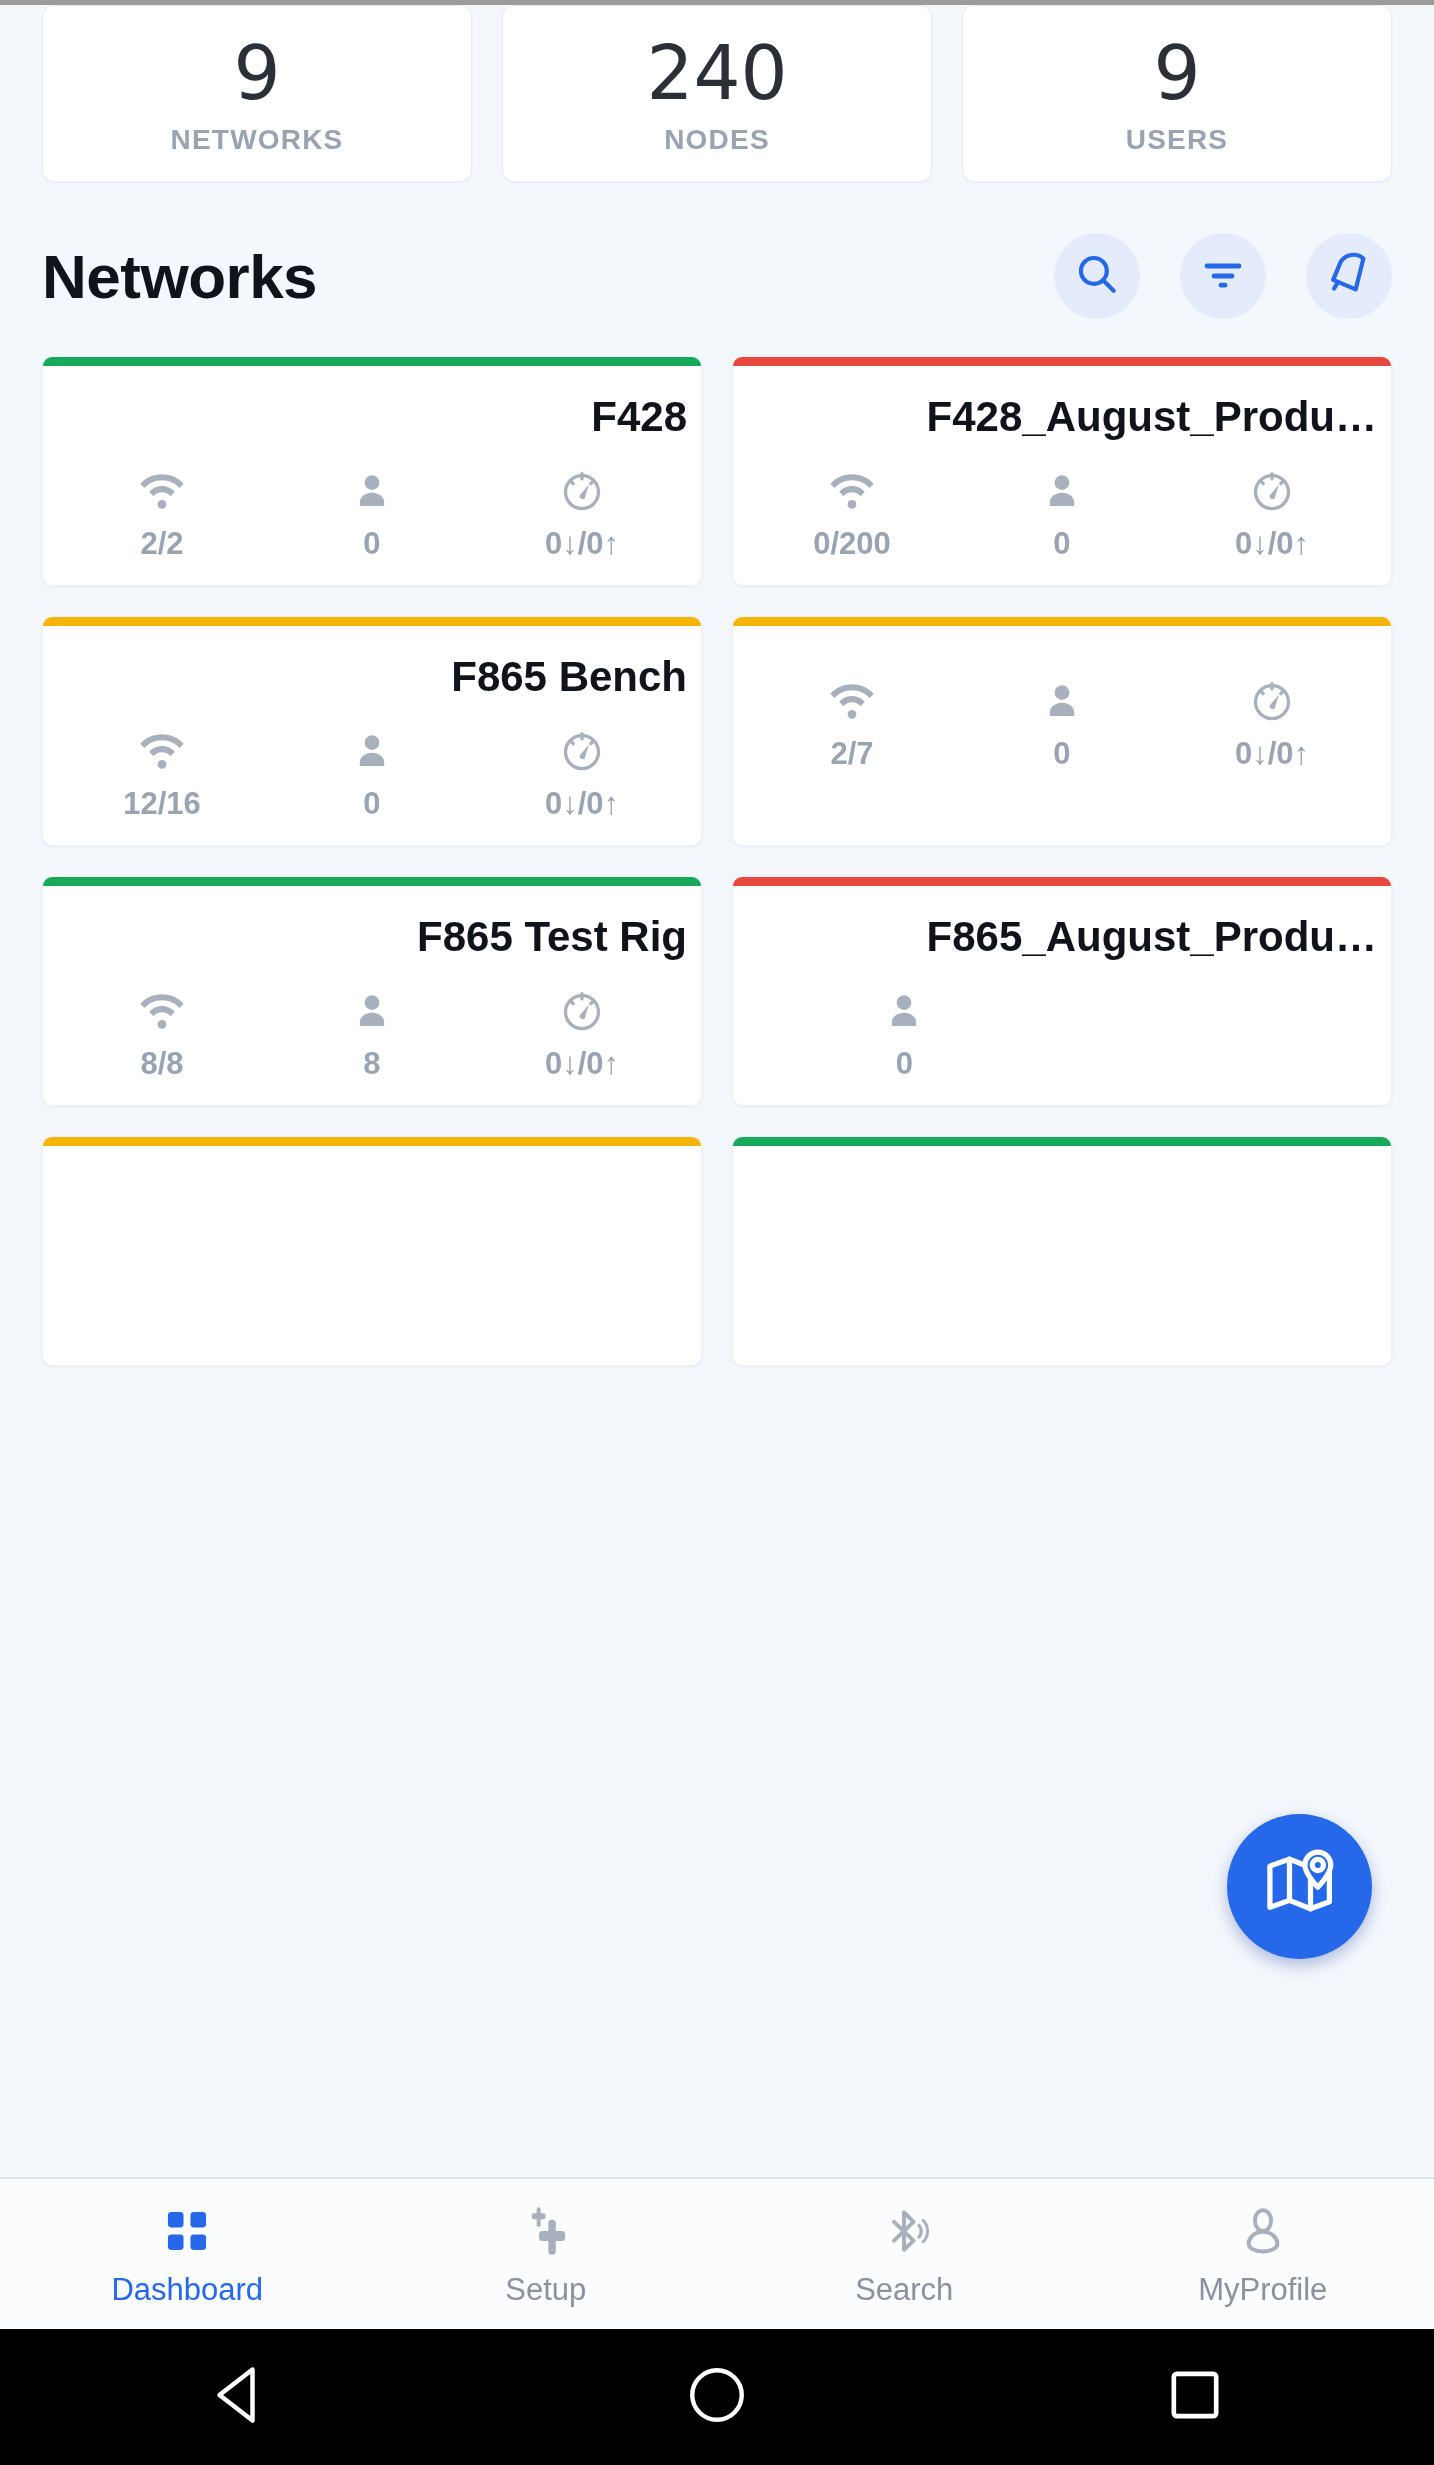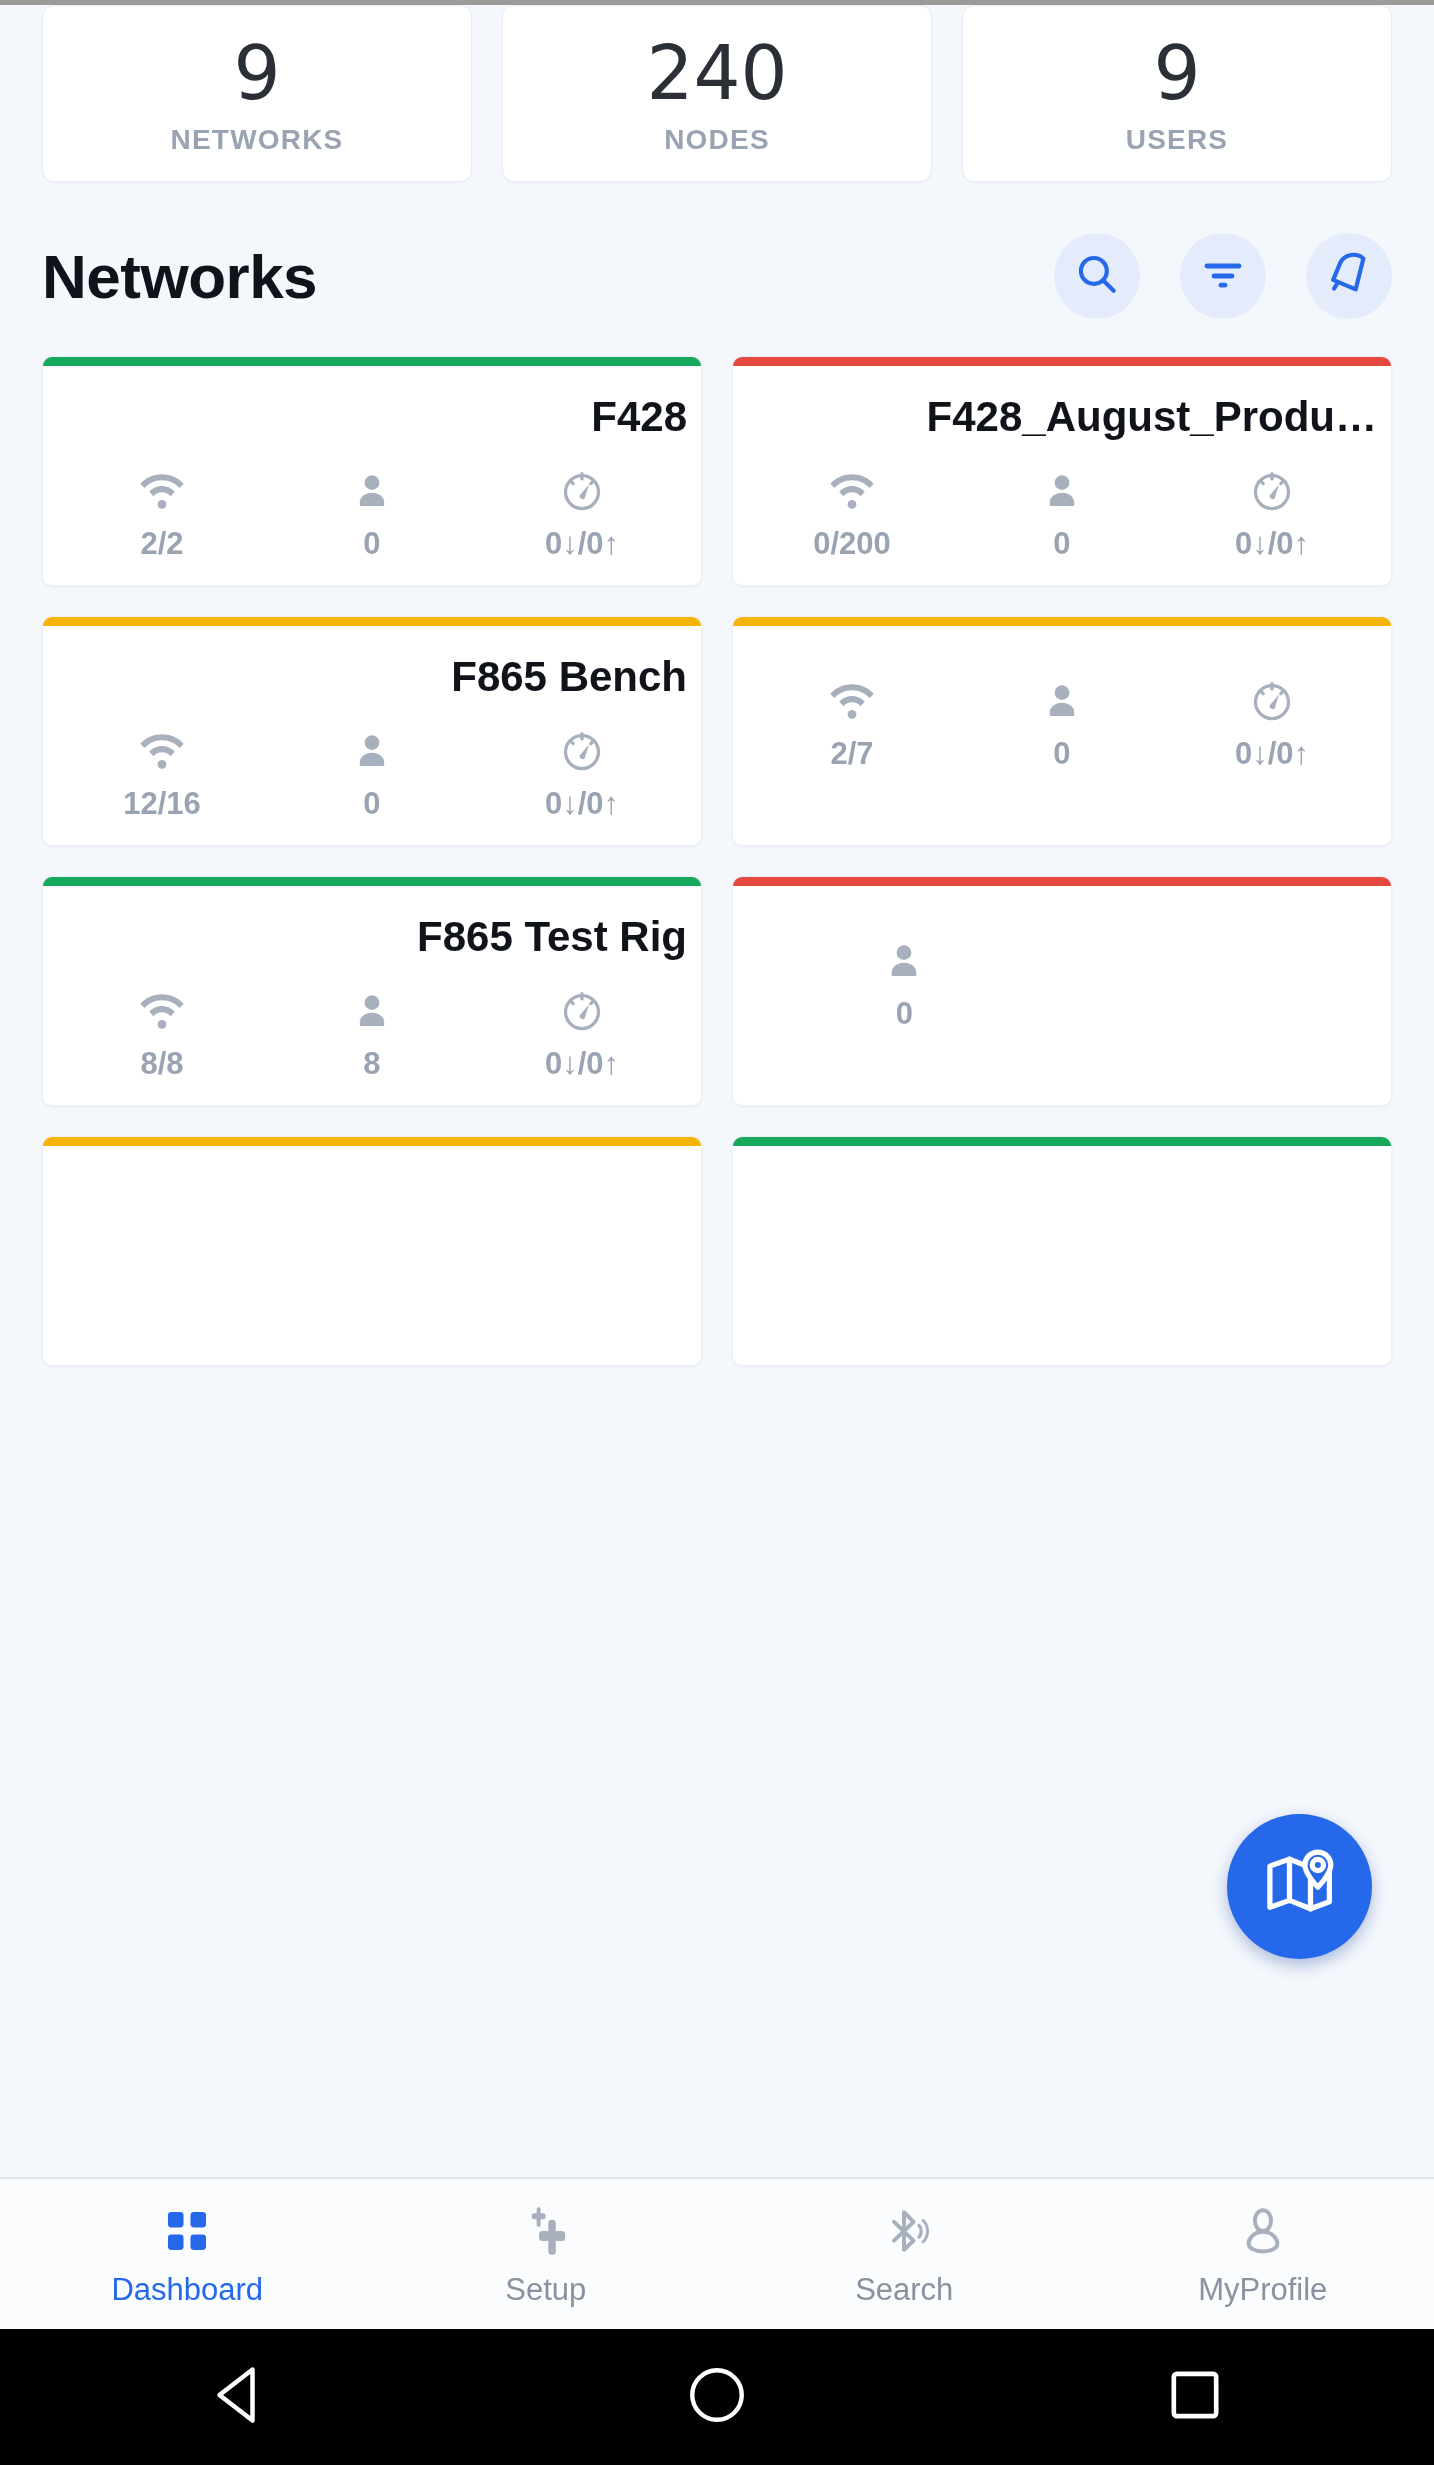--- a/index.html
+++ b/index.html
@@ -530,20 +530,21 @@
               </span>
               <span class="metric-val">0↓/0↑</span>
             </div>
           </div>
         </div>
       </div>
 
       <div class="net-card">
         <div class="net-strip" style="background:#e8493f"></div>
         <div class="net-body">
+          <div class="net-title">F865_August_Produ…</div>
           <div class="net-metrics">
             <div class="metric">
               <span class="metric-icon">
                 <svg width="40" height="44" viewBox="0 0 24 24" fill="#a8b0bd">
                   <circle cx="12" cy="7" r="4.4"></circle>
                   <path d="M12 13c-4.1 0-7.3 2.6-7.3 5.6V21h14.6v-2.4C19.3 15.6 16.1 13 12 13z"></path>
                 </svg>
               </span>
               <span class="metric-val">0</span>
             </div>

